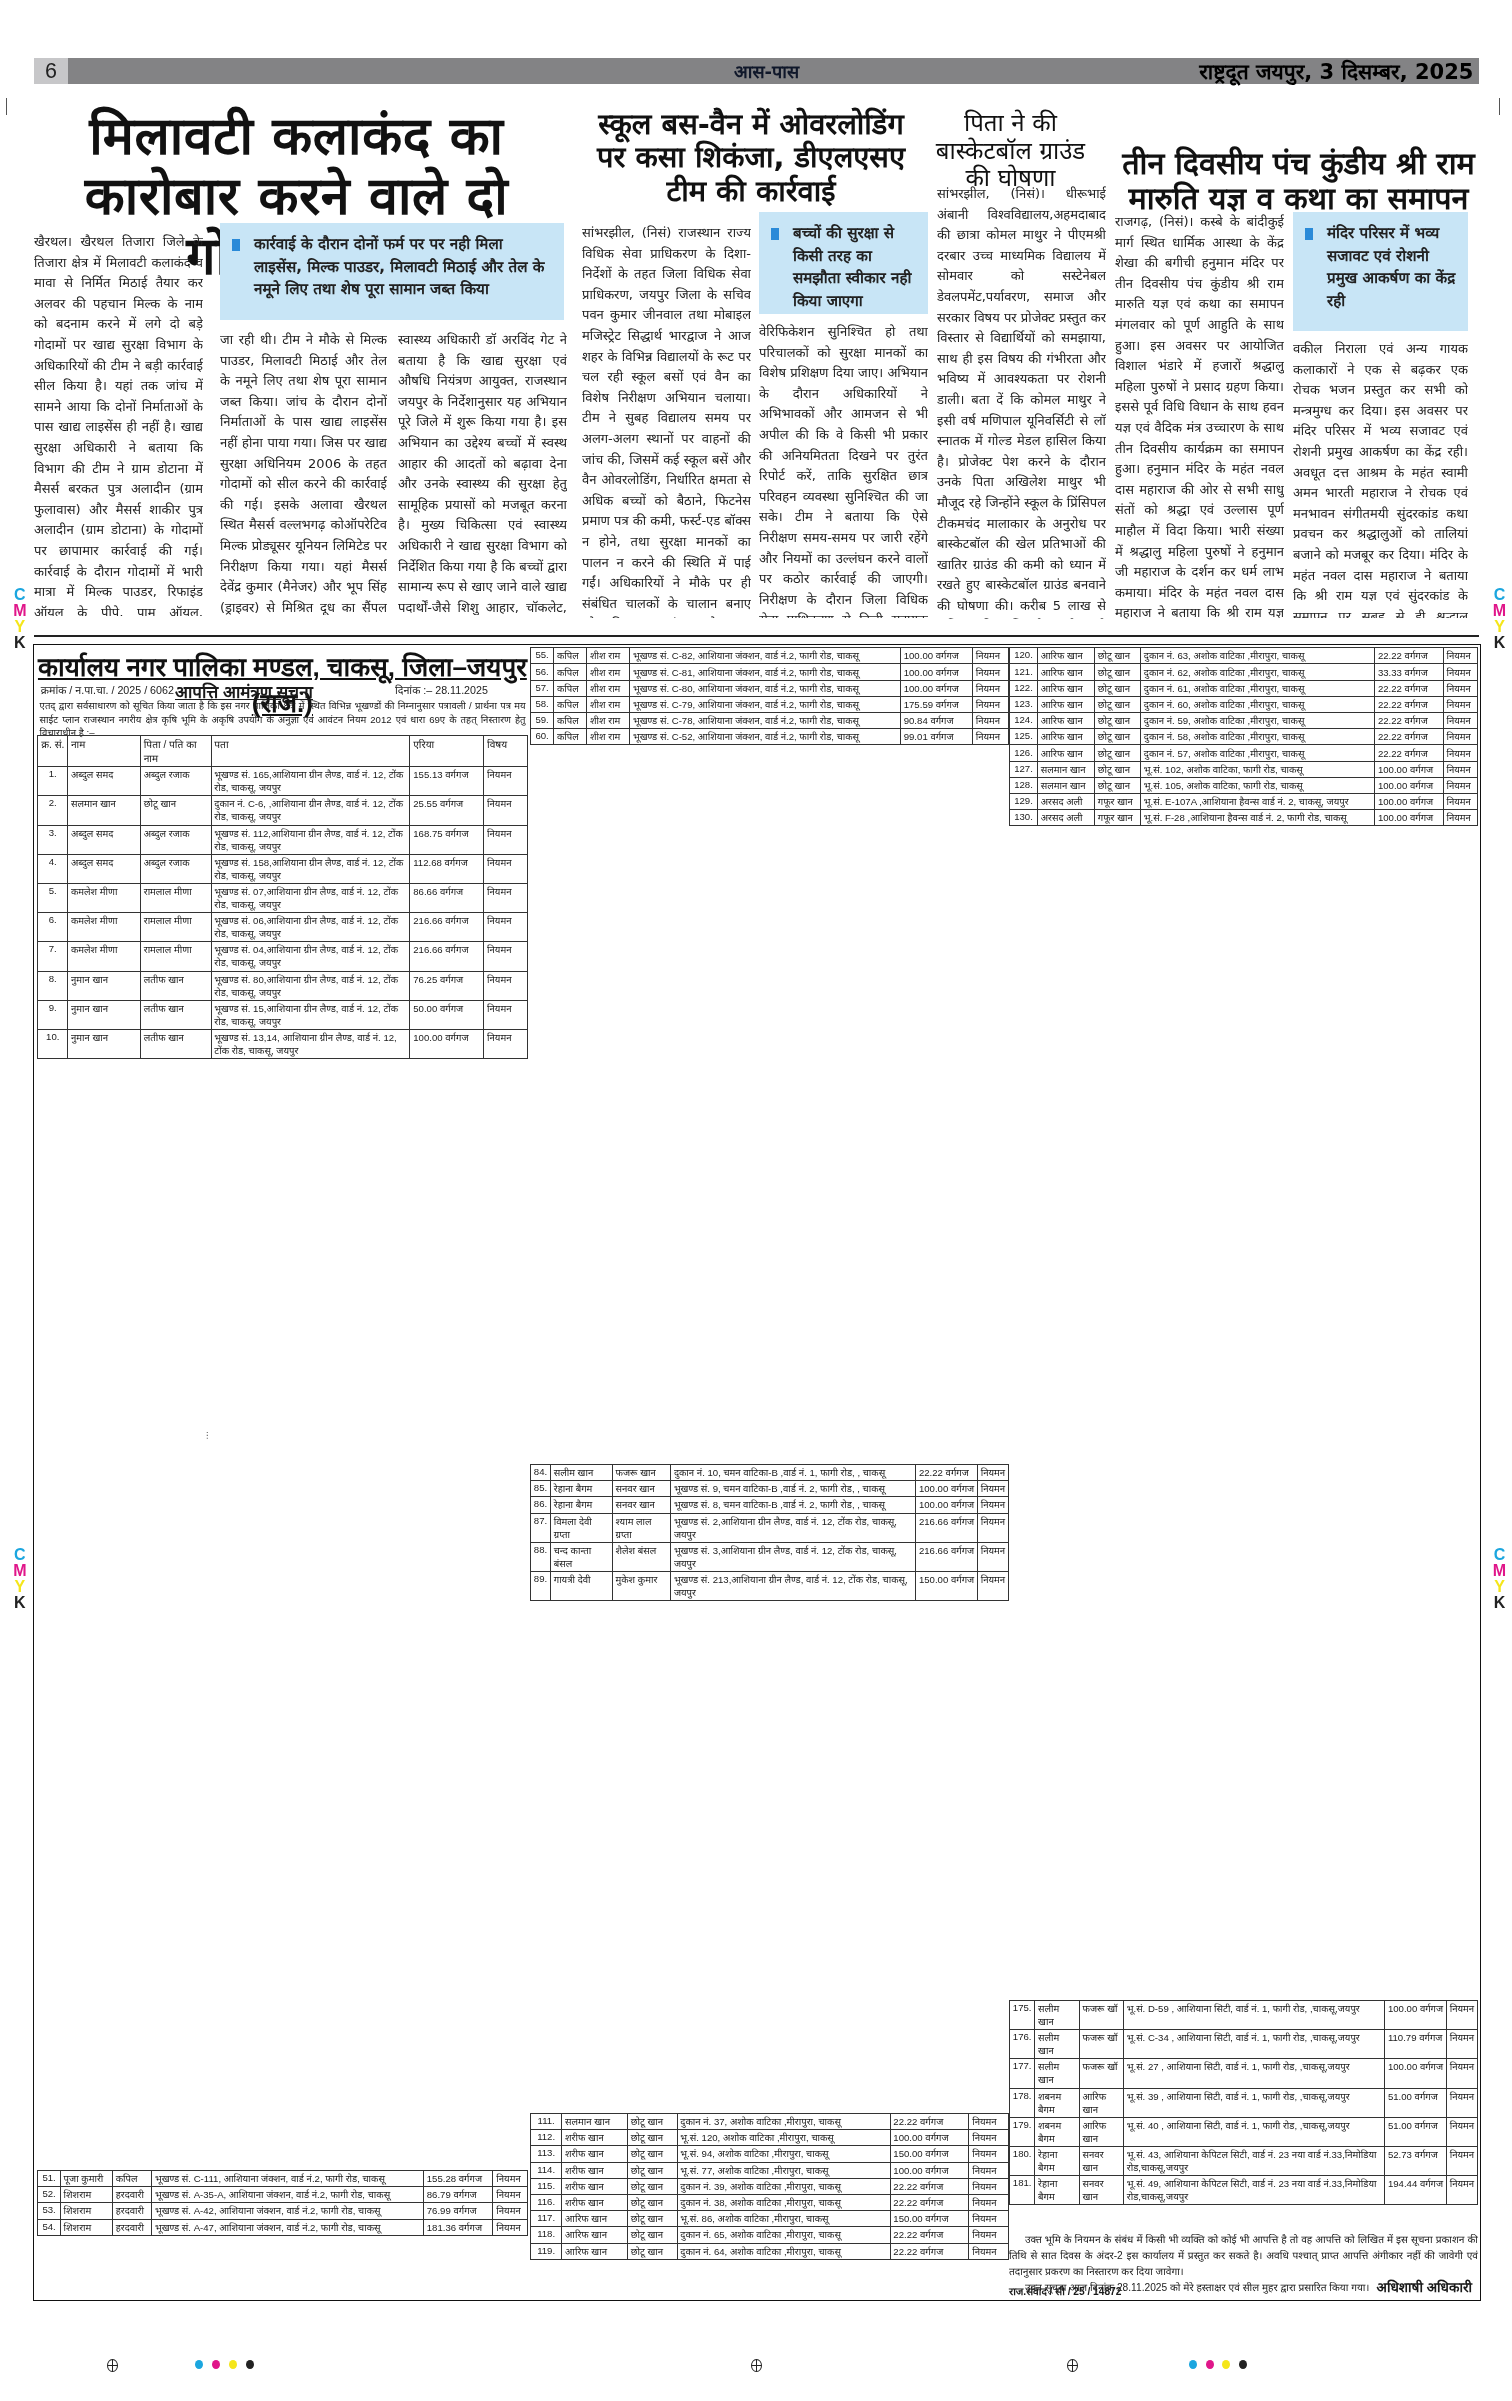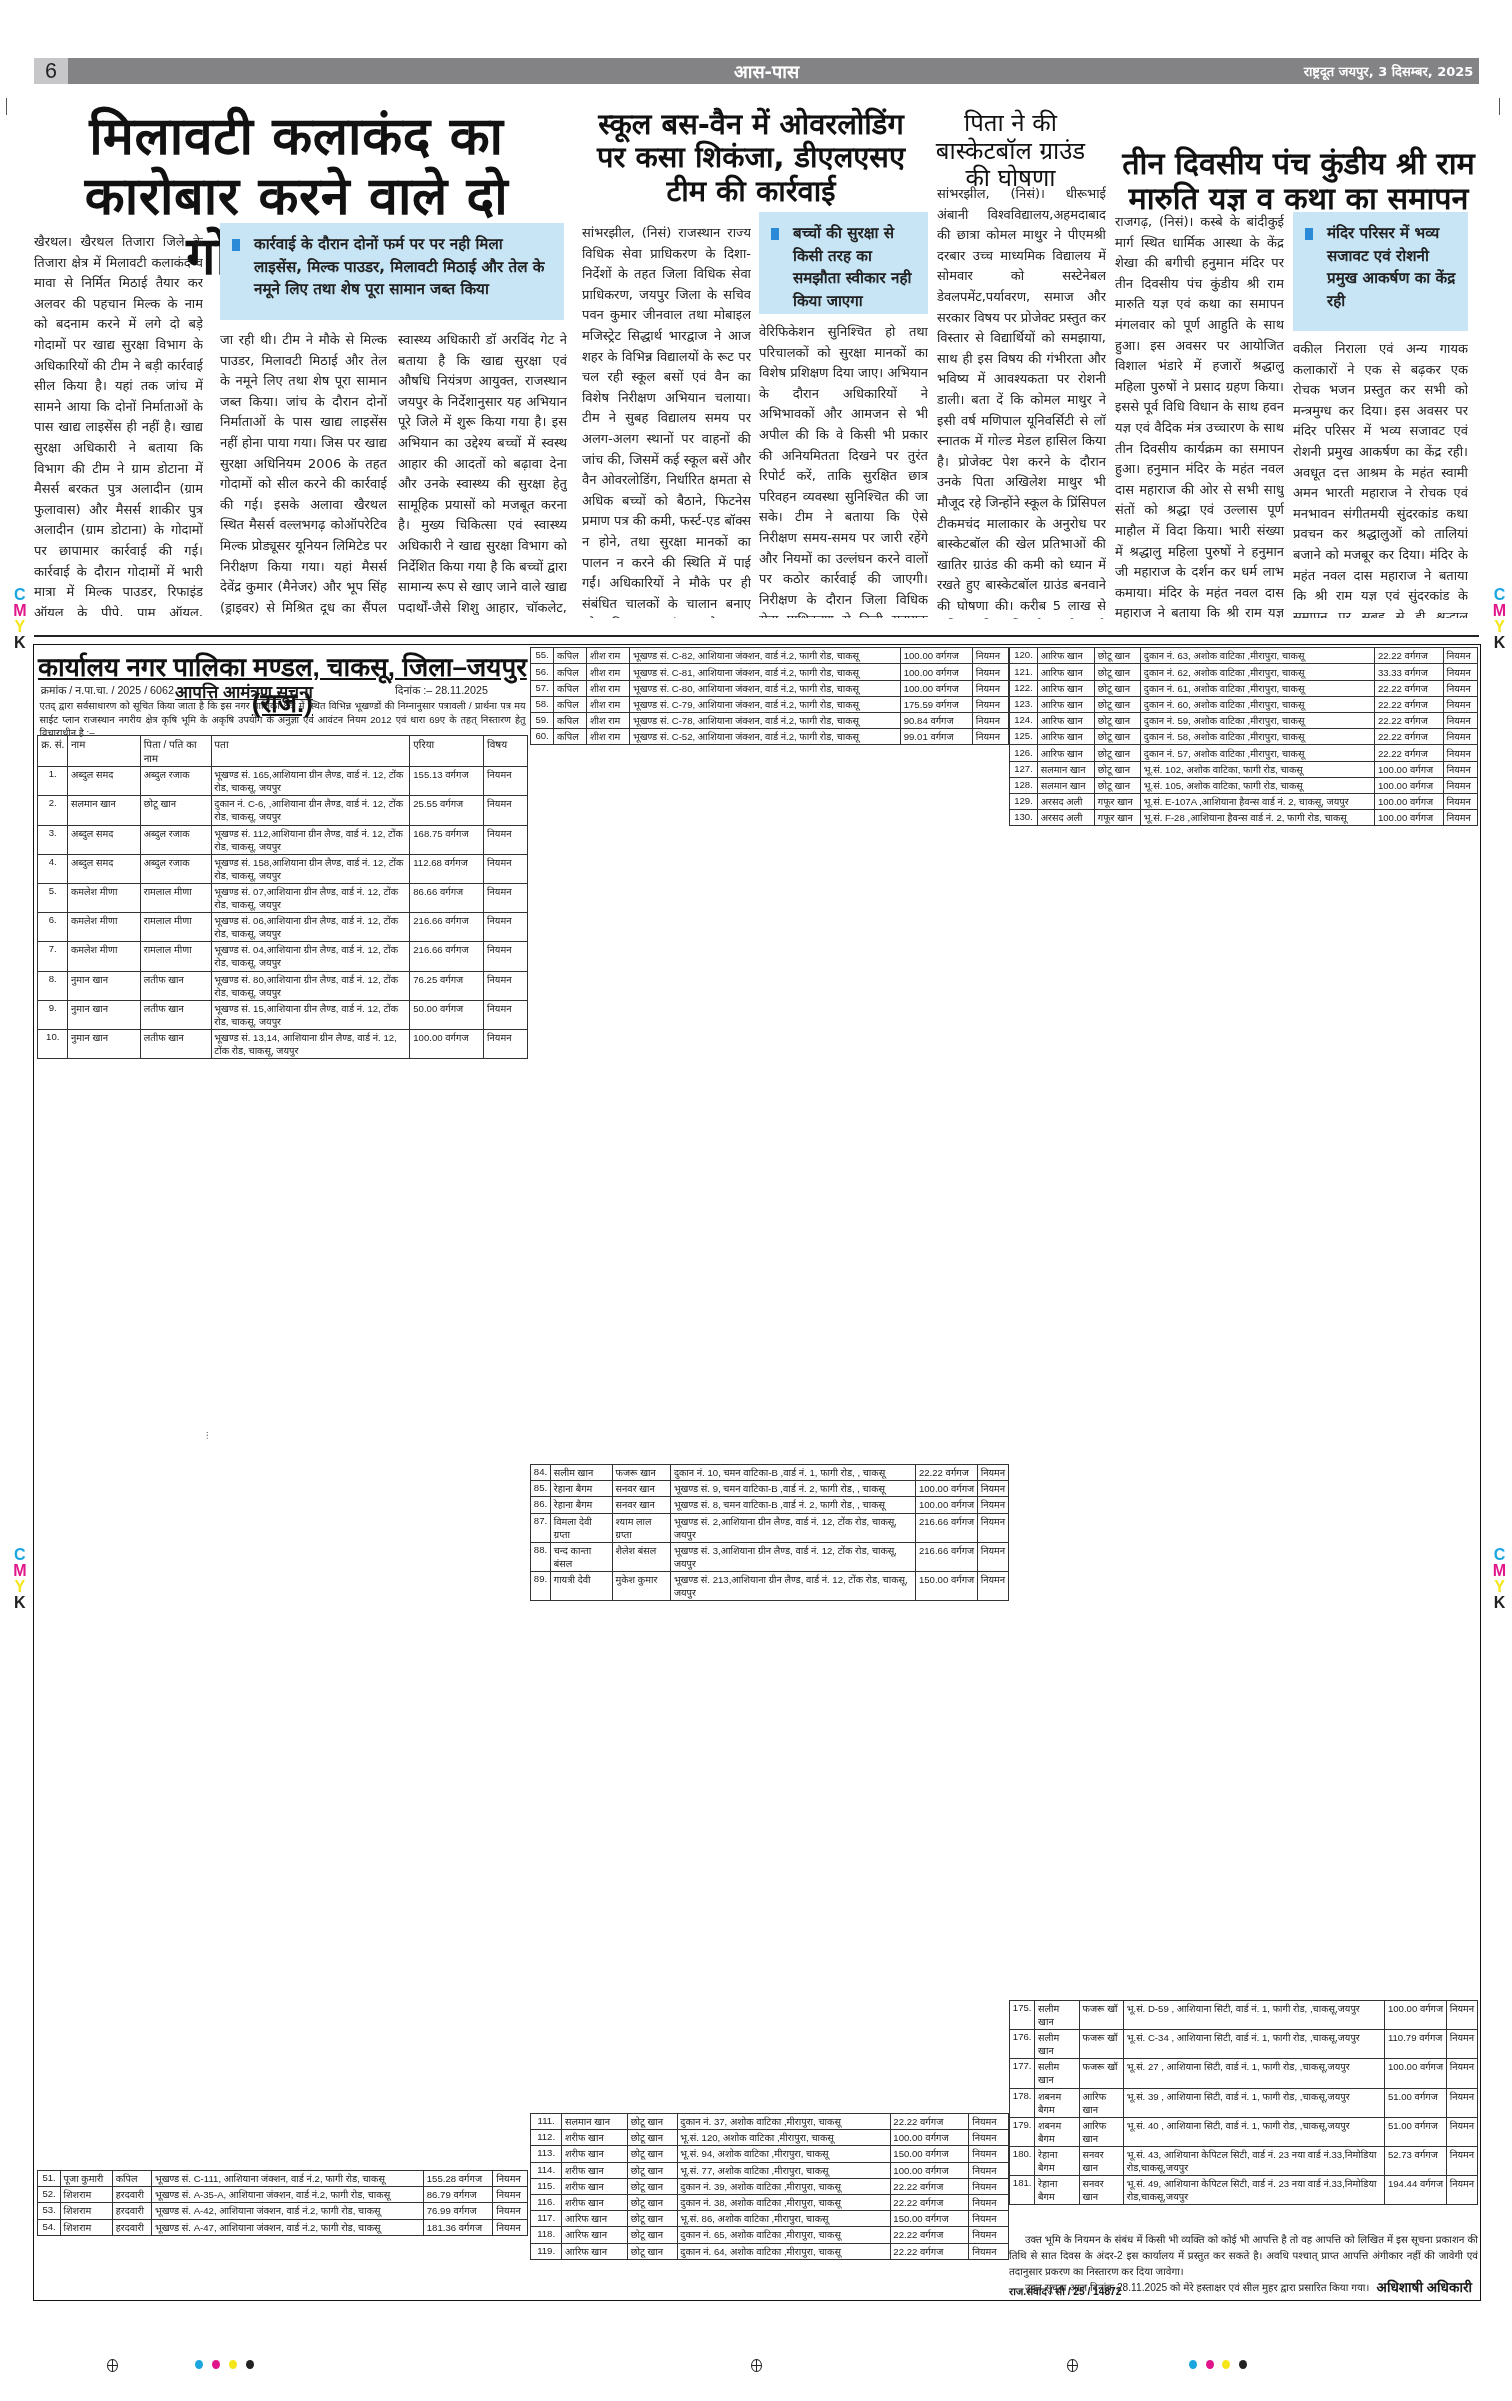--- a/index.html
+++ b/index.html
@@ -1,21 +1,21 @@
 <!DOCTYPE html>
 <html style="font-size:9px"><head>
 <meta charset="utf-8">
 <style>
   html,body{margin:0;padding:0;background:#fff;}
   body{width:1512px;height:2401px;position:relative;overflow:hidden;font-family:"DejaVu Sans",sans-serif;color:#1a1a1a;}
   .crop{position:absolute;background:#555;}
   .header-band{position:absolute;left:34px;top:58px;width:1445px;height:26px;background:#838385;display:flex;align-items:center;}
   .page-num{width:34px;height:26px;background:#c7c7c9;color:#222;font-size:21.5px;display:flex;align-items:center;justify-content:center;font-family:"Liberation Sans",sans-serif;}
-  .section-name{position:absolute;left:700px;color:#ffffff;font-size:18px;font-weight:bold;}
-  .dateline{position:absolute;right:5.6px;color:#ffffff;font-size:13px;font-weight:bold;}
+  .section-name{position:absolute;left:700px;color:#0f172a;font-size:18px;font-weight:bold;}
+  .dateline{position:absolute;right:5.6px;color:#000000;font-size:21px;font-weight:bold;}
 
   .headline{position:absolute;font-weight:bold;color:#111;text-align:center;line-height:1.15;font-family:"DejaVu Sans",sans-serif;}
   .h1{left:34px;top:107px;width:525px;font-size:52px;letter-spacing:0.6px;}
   .h2{left:593px;top:108px;width:316px;font-size:29px;}
   .h3{left:926px;top:110px;width:169px;font-size:24px;font-weight:normal;}
   .h4{left:1101px;top:116px;width:395px;font-size:30.5px;margin-top:30px;}
 
   .col{position:absolute;font-size:13px;line-height:20.6px;text-align:justify;color:#222;font-family:"DejaVu Sans",sans-serif;}
   .highlight{position:absolute;background:#c8e5f6;padding:10.2px 10.2px 10.2px 34px;box-sizing:border-box;font-weight:bold;font-size:15.2px;line-height:22.6px;color:#222;}
   .highlight .bullet{position:absolute;left:12.4px;top:16px;width:8px;height:12.4px;background:#2a8ad8;}

